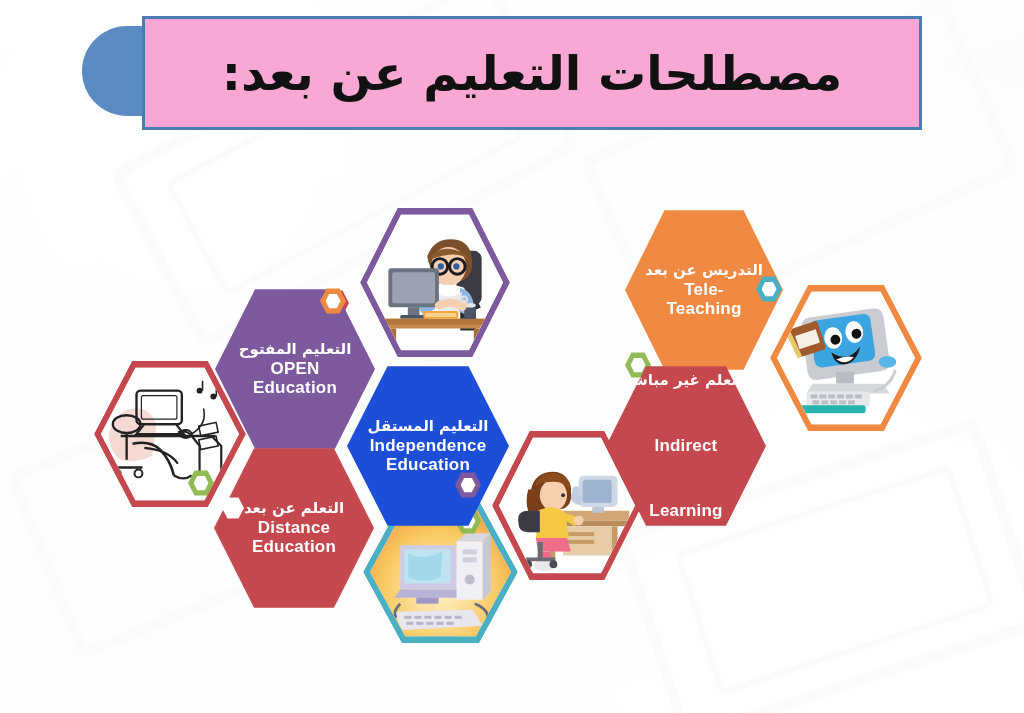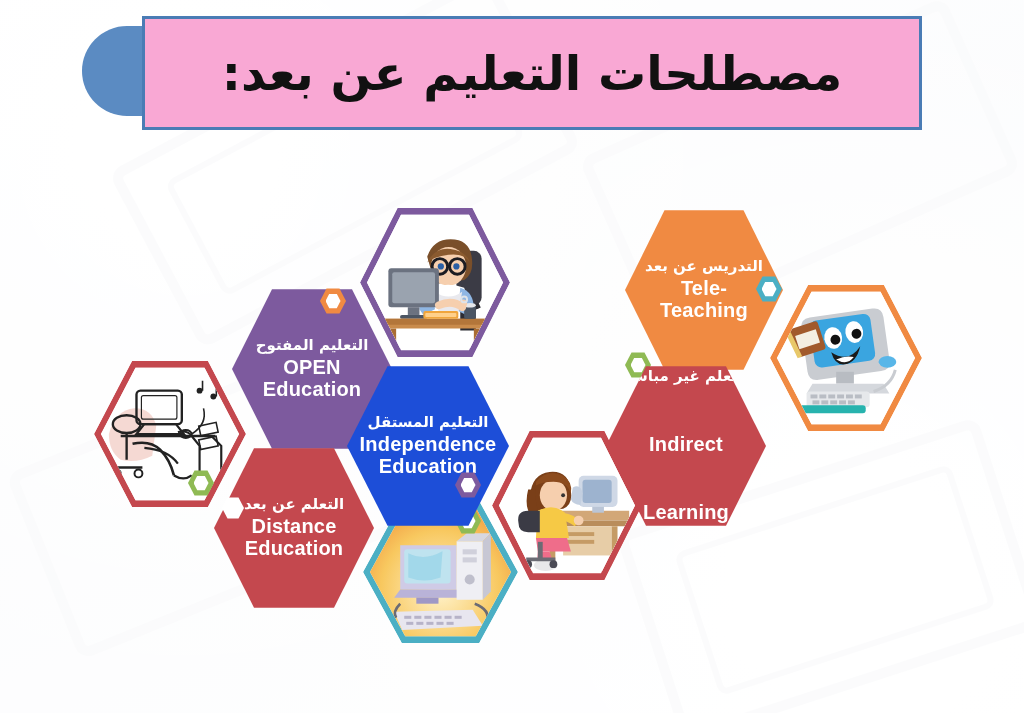--- a/index.html
+++ b/index.html
@@ -87,21 +87,21 @@
   }
   .hex .ar {
     direction: rtl;
     font-family: "DejaVu Sans", sans-serif;
     font-size: 15px;
     font-weight: 700;
     margin-bottom: 2px;
     white-space: nowrap;
   }
   .hex .en {
-    font-size: 20px;
+    font-size: 17px;
     font-weight: 700;
     letter-spacing: .2px;
   }
 
   
   .hexpic {
     position: absolute;
     clip-path: polygon(25% 2%, 75% 2%, 100% 50%, 75% 98%, 25% 98%, 0% 50%);
     background: #ffffff;
     display: flex; align-items: center; justify-content: center;
@@ -351,21 +351,21 @@
           </g>
           <path d="M30 98 q-8 8 -4 14" stroke="#6b6b74" stroke-width="2.6" fill="none"></path>
           <path d="M104 98 q16 6 12 18" stroke="#6b6b74" stroke-width="2.6" fill="none"></path>
         </svg>
       </div>
     </div>
     <div class="minihex" style="left:455px; top:508px; background:#8fba54;">
       <div class="core"></div>
     </div>
 
-    <div class="hex" style="left:232px; top:286px; width:160px; height:166px; background:#7d5a9e;">
+    <div class="hex" style="left:215px; top:286px; width:160px; height:166px; background:#7d5a9e;">
       <div class="ar">التعليم المفتوح</div>
       <div class="en">OPEN</div>
       <div class="en">Education</div>
     </div>
     <div class="minihex" style="left:320px; top:288px; background:#f08a42;">
       <div class="core"></div>
     </div>
 
     <div class="hex" style="left:347px; top:363px; width:162px; height:166px; background:#1d4ed8;">
       <div class="ar">التعليم المستقل</div>

